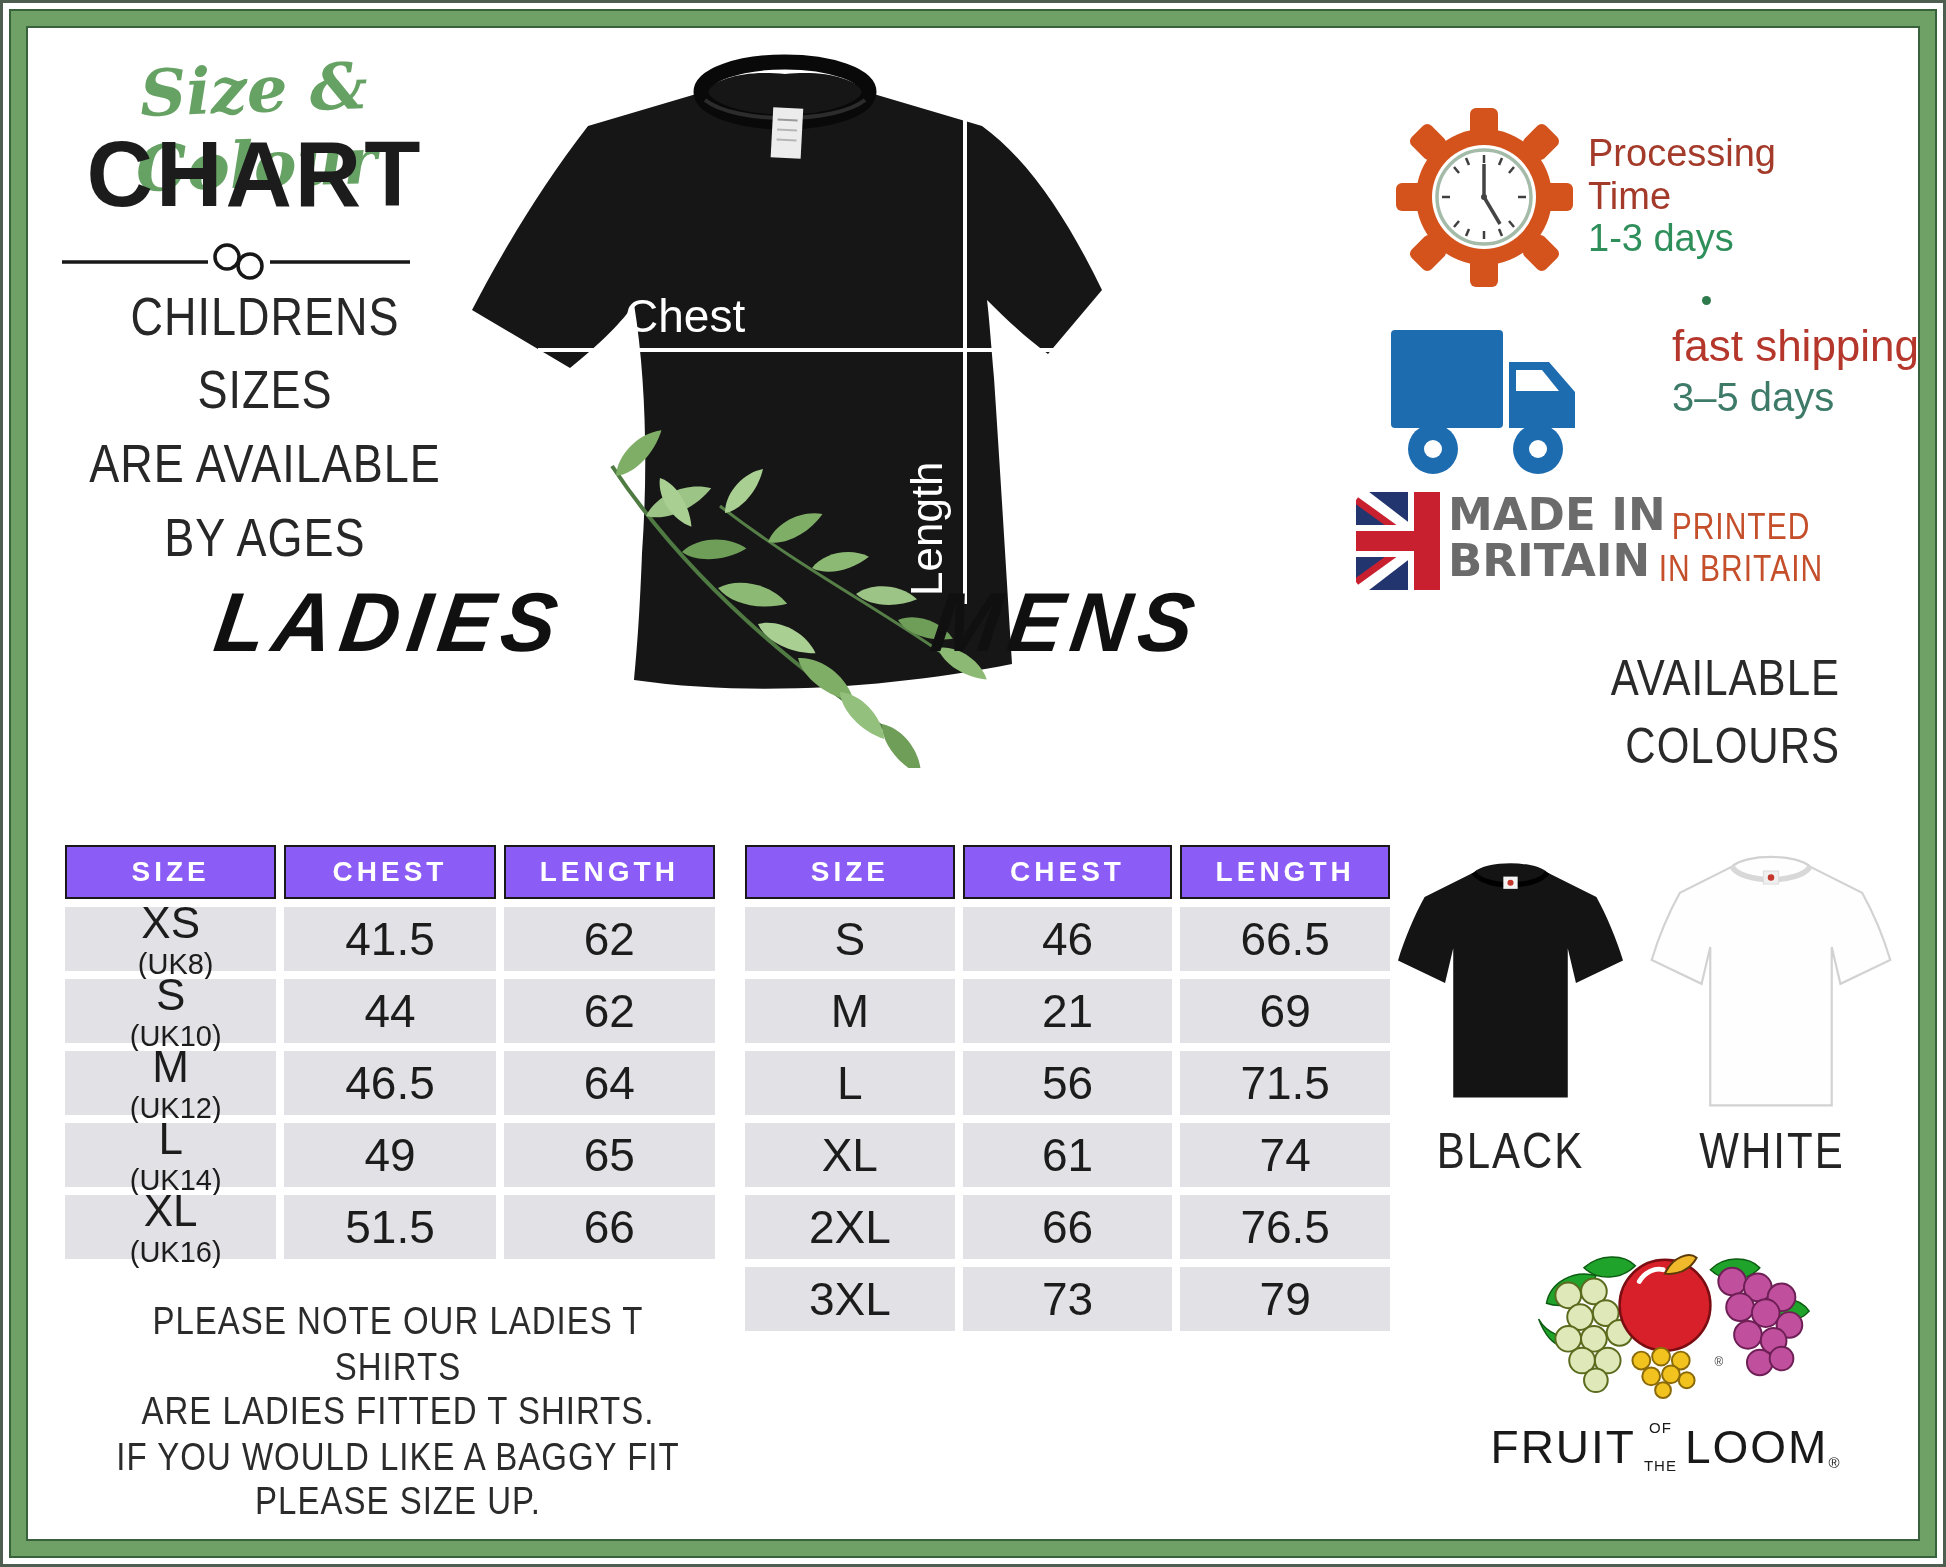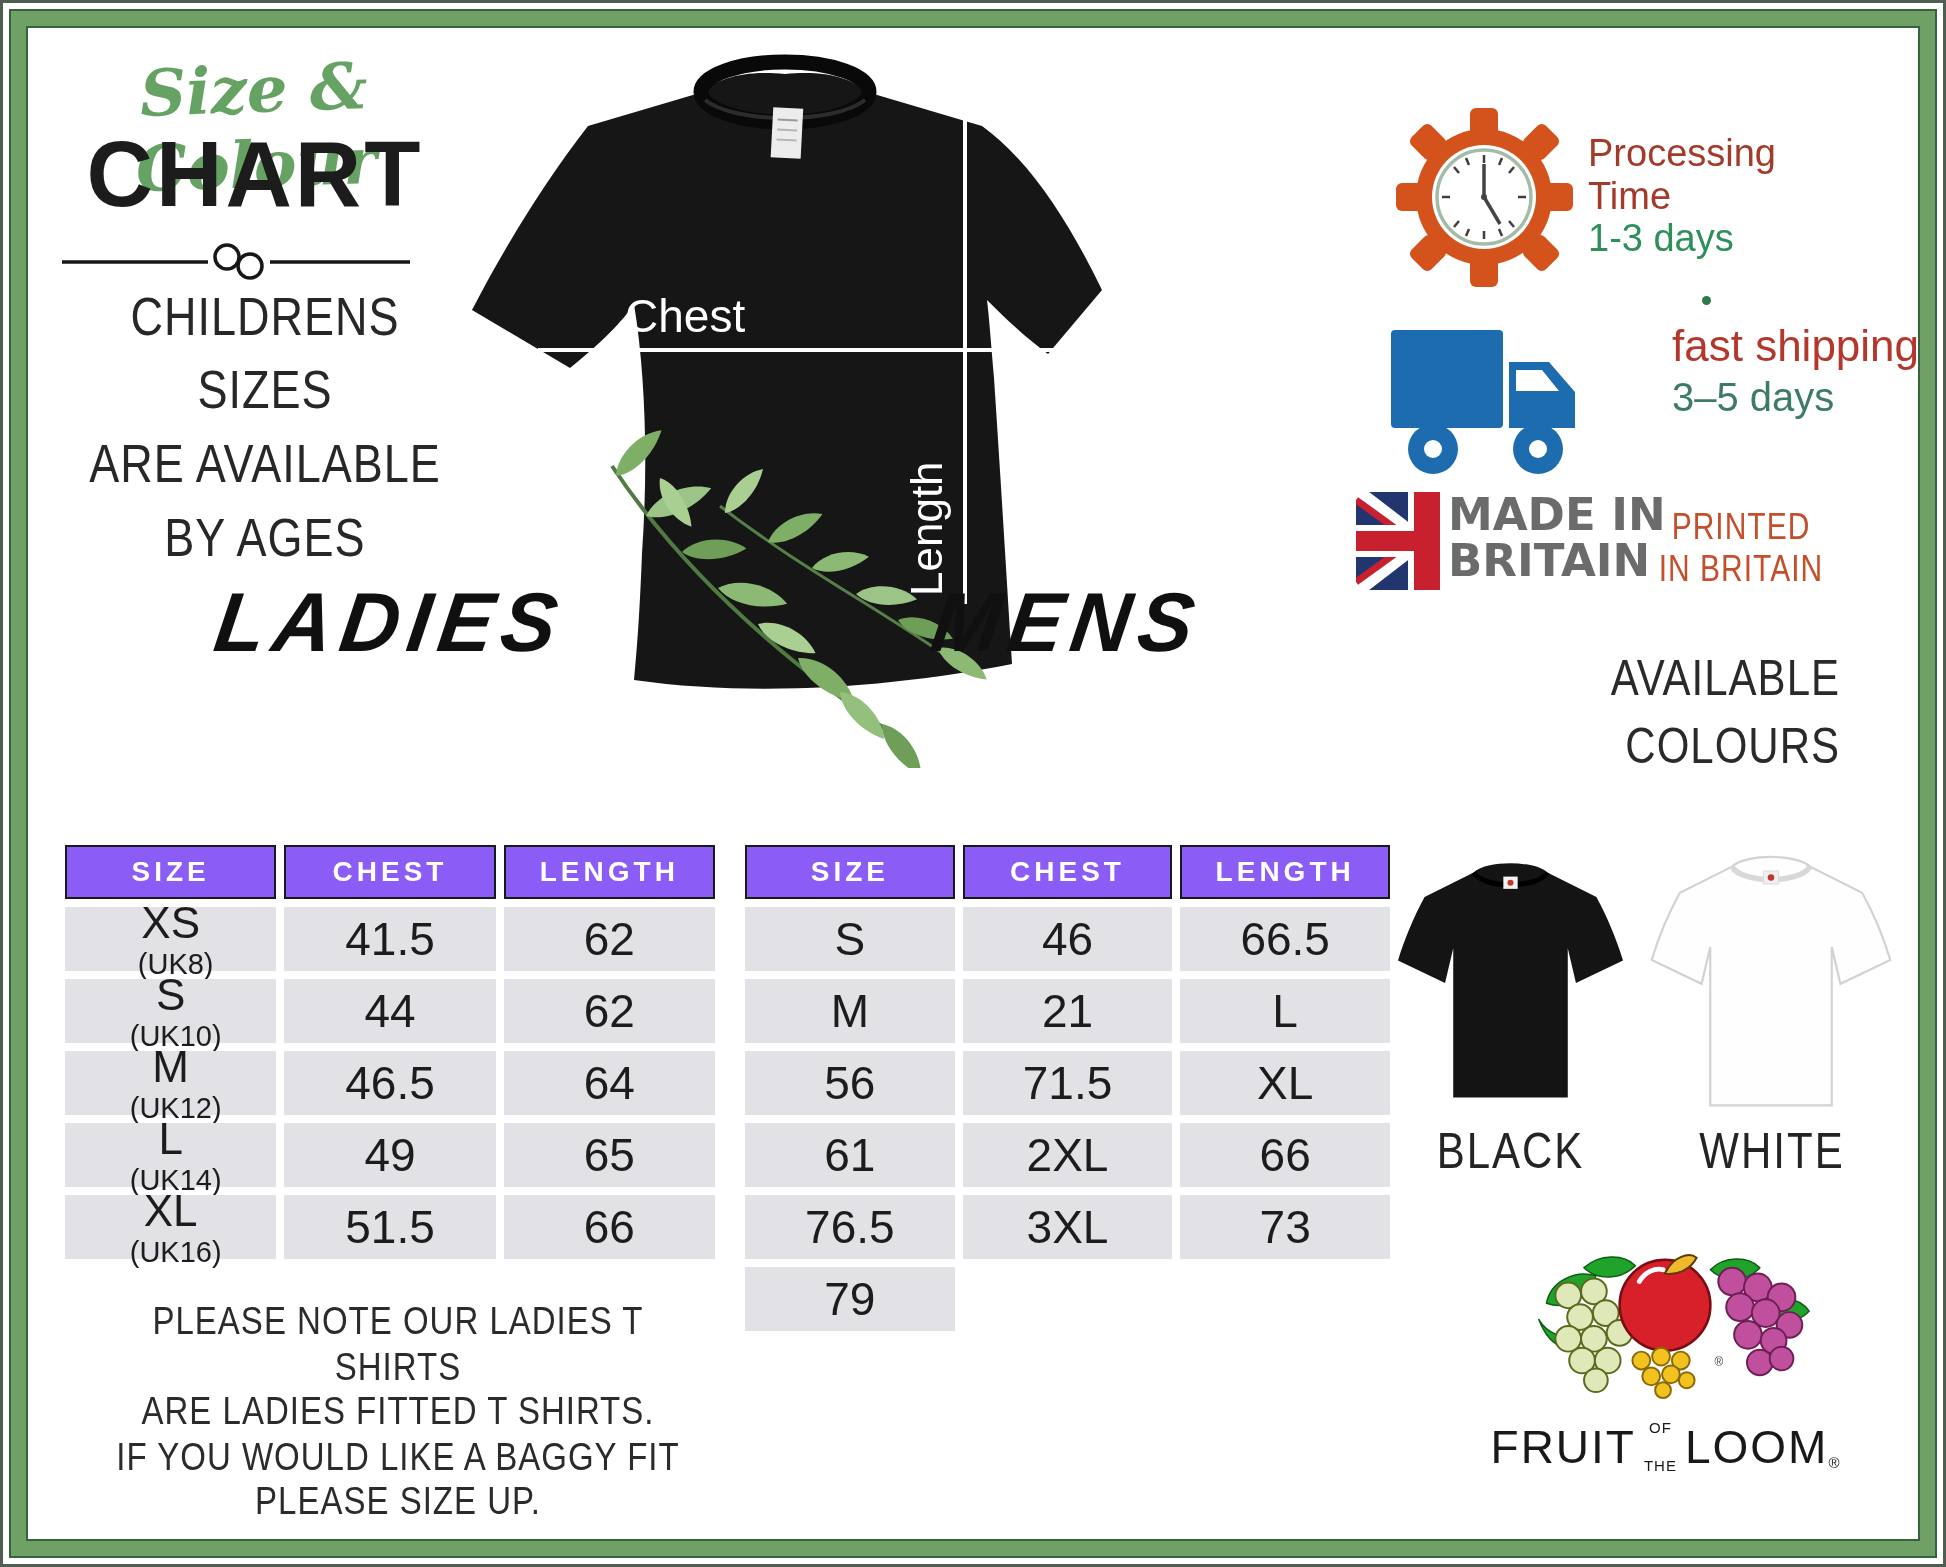--- a/index.html
+++ b/index.html
@@ -284,27 +284,29 @@
   <div class="hcell">SIZE</div>
   <div class="hcell">CHEST</div>
   <div class="hcell">LENGTH</div>
 
   <div class="cell">S</div>
   <div class="cell">46</div>
   <div class="cell">66.5</div>
 
   <div class="cell">M</div>
   <div class="cell">21</div>
+  <div class="cell">69</div>
 
   <div class="cell">L</div>
   <div class="cell">56</div>
   <div class="cell">71.5</div>
 
   <div class="cell">XL</div>
   <div class="cell">61</div>
+  <div class="cell">74</div>
 
   <div class="cell">2XL</div>
   <div class="cell">66</div>
   <div class="cell">76.5</div>
 
   <div class="cell">3XL</div>
   <div class="cell">73</div>
   <div class="cell">79</div>
 </div>
 

